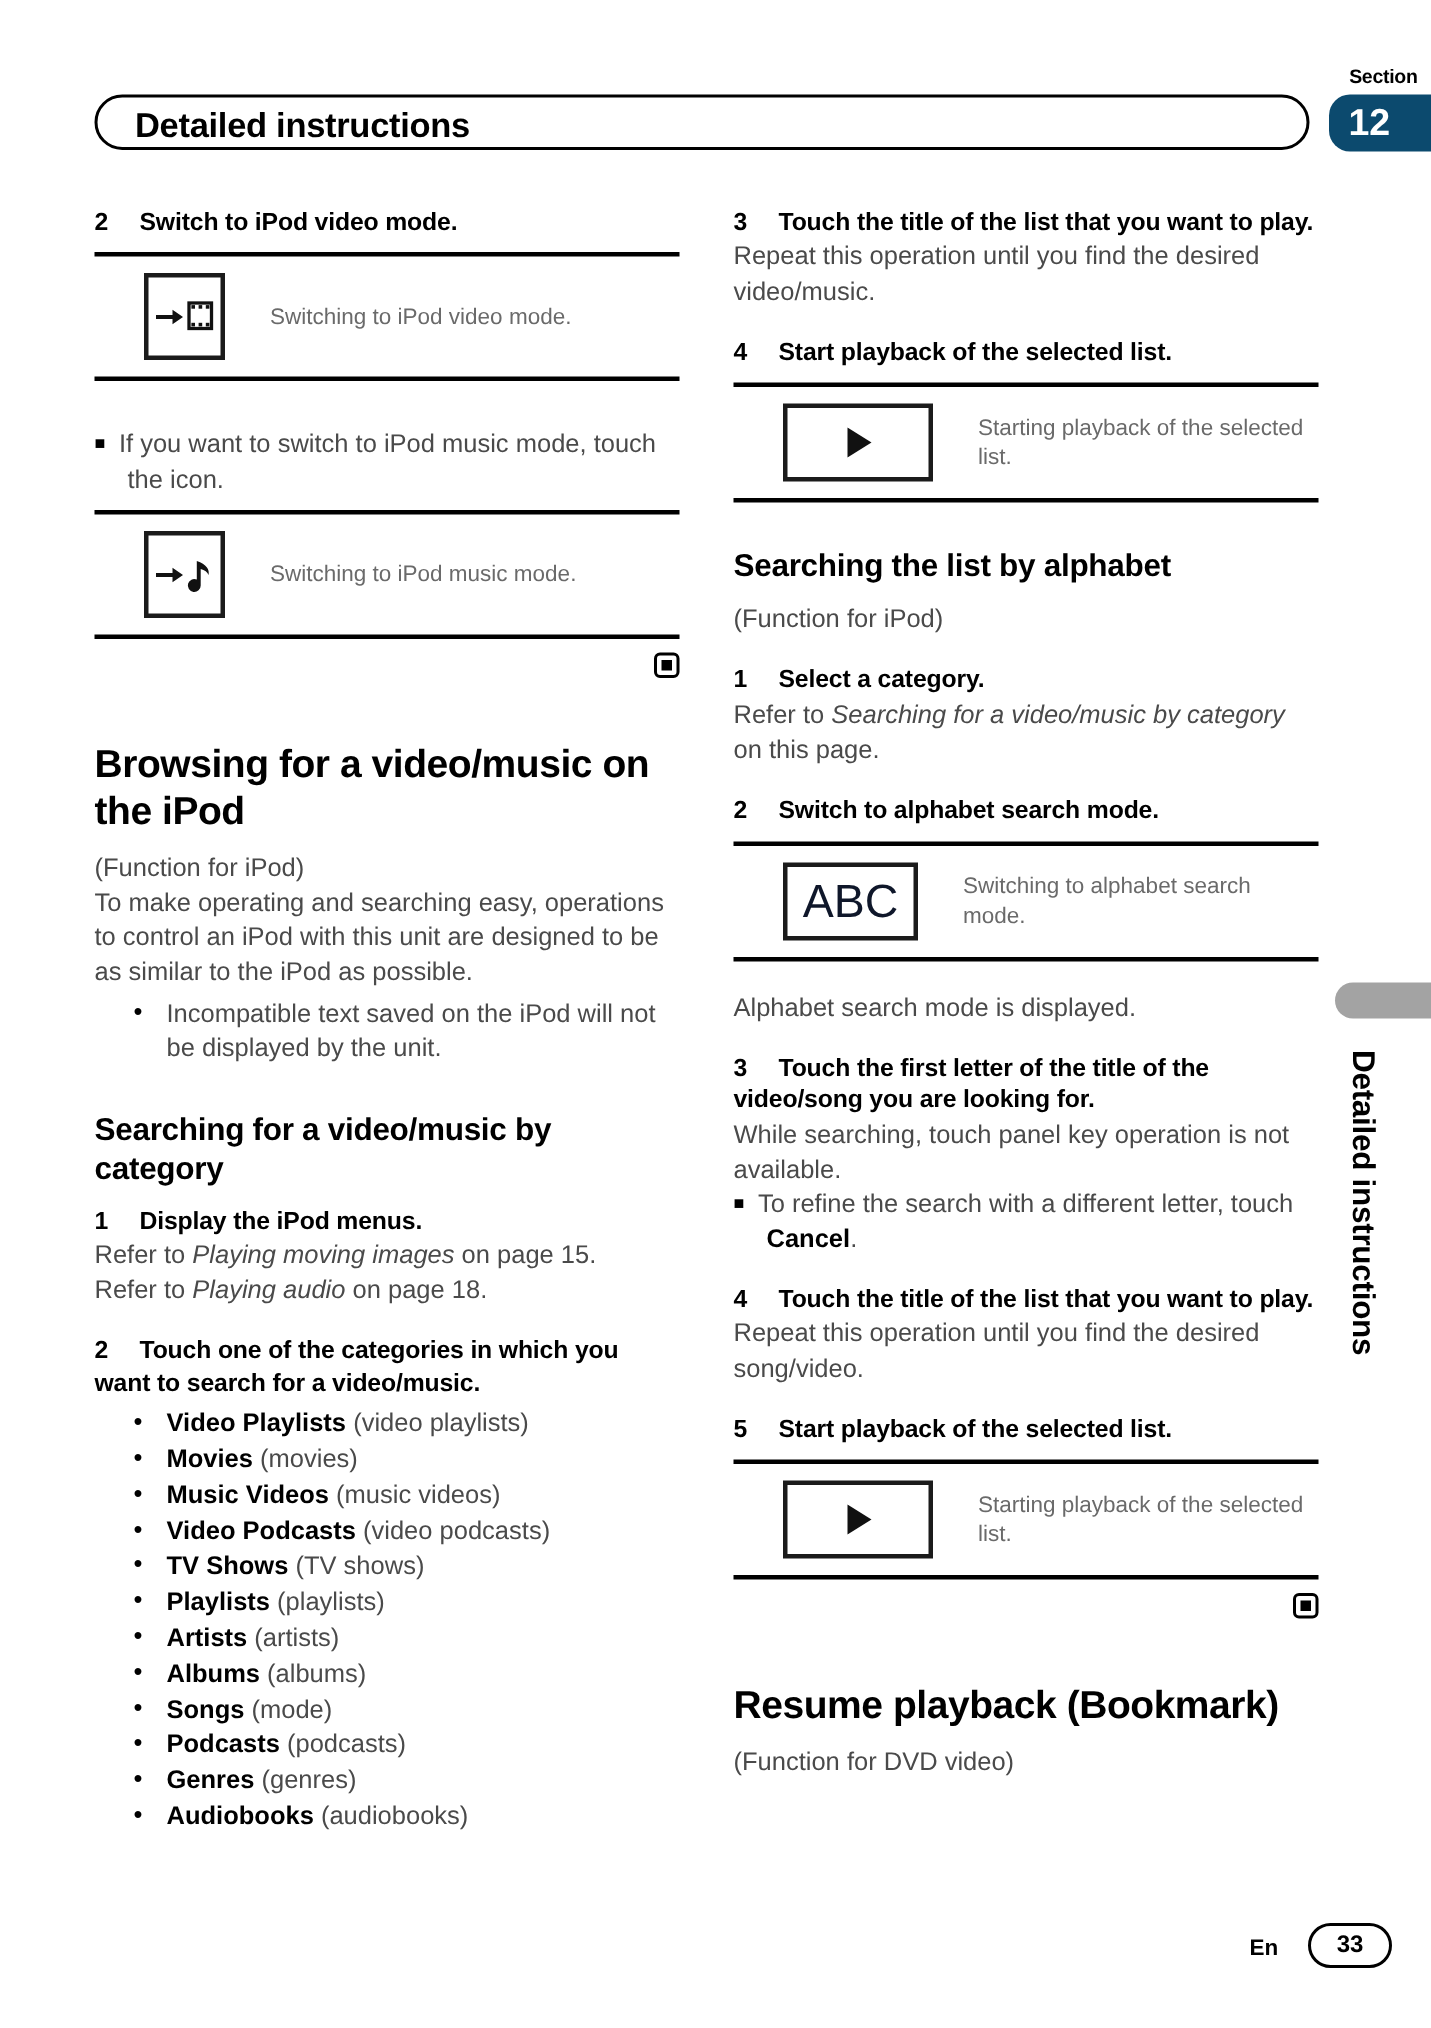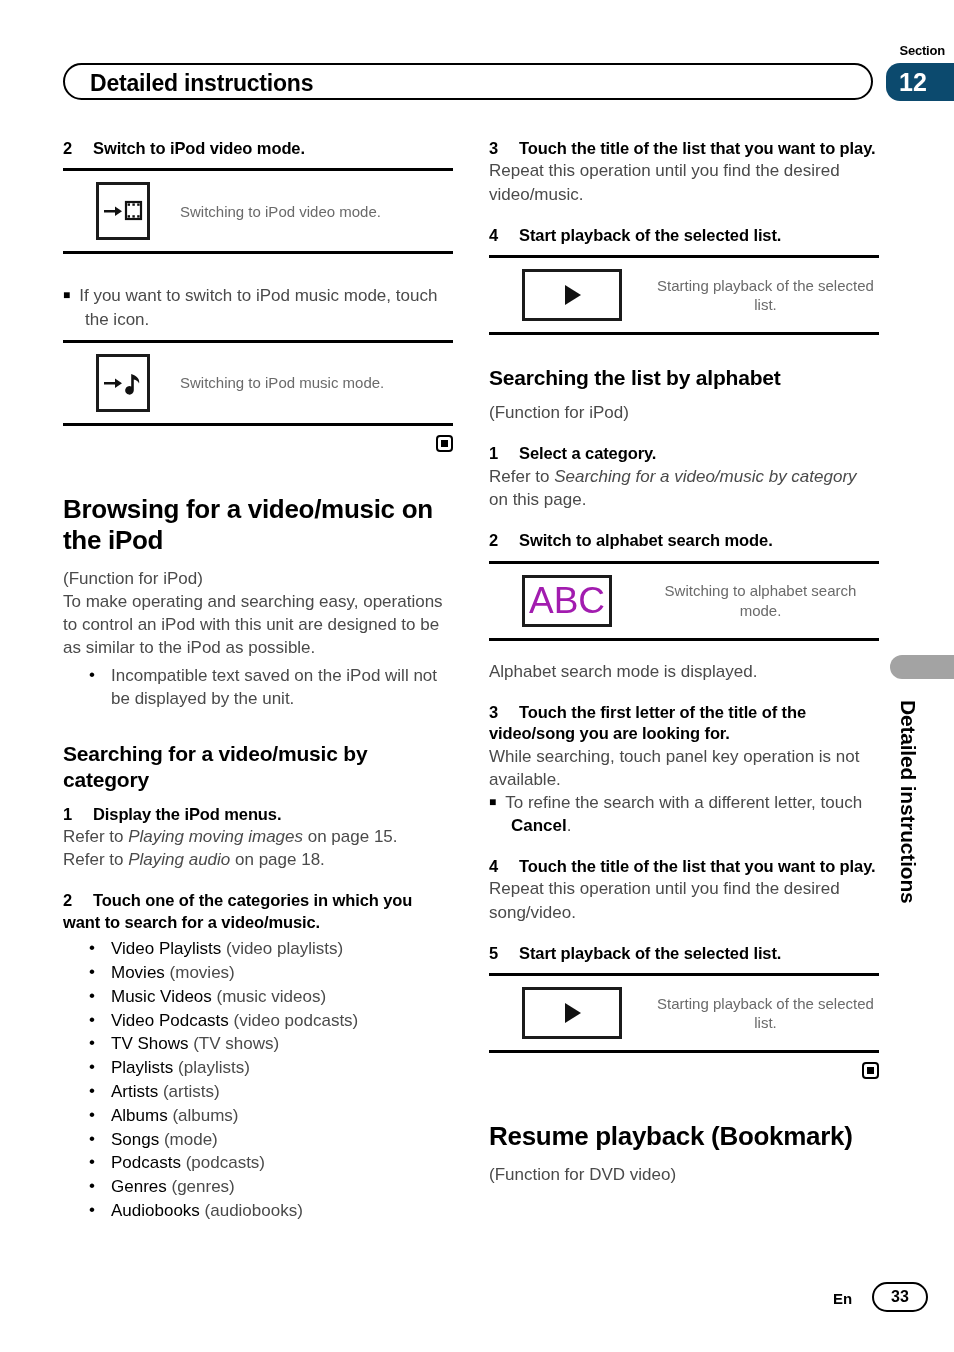--- a/index.html
+++ b/index.html
@@ -158,33 +158,32 @@
   }
   ul.cats li:before {
     content: "\2022";
     position: absolute;
     left: 0;
     top: -1px;
     color: #000;
     font-size: 17px;
   }
   ul.cats li b {
-    font-weight: normal;
+    font-weight: bold;
     color: #000;
   }
 
   
   .panel {
     border-top: 3px solid #000;
     border-bottom: 3px solid #000;
     padding: 11px 0 11px 0;
     margin: 9px 0 0 0;
     display: flex;
     align-items: center;
-    text-align: center;
   }
   .icon-box {
     border: 3px solid #1b1b1b;
     box-sizing: border-box;
     background: #fff;
     display: flex;
     align-items: center;
     justify-content: center;
     flex: 0 0 auto;
     margin-left: 33px;
@@ -192,22 +191,22 @@
   .icon-box.sq   { width: 54px; height: 58px; }
   .icon-box.wide { width: 100px; height: 52px; }
   .icon-box.abc  { width: 90px; height: 52px; }
   .panel-caption {
     font-size: 15px;
     color: #6a6a6a;
     margin-left: 30px;
     line-height: 1.3;
   }
   .abc-text {
-    font-size: 37px;
-    color: #a21caf;
+    font-size: 31px;
+    color: #0f172a;
     letter-spacing: 0px;
     line-height: 1;
   }
 
   
   .gl { display: block; }
 
   
   .eos {
     display: flex;

